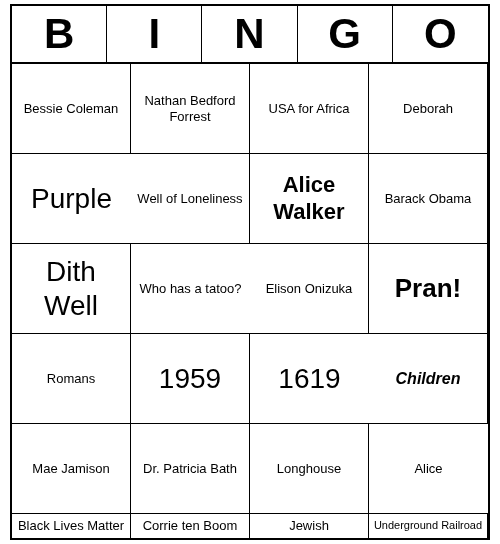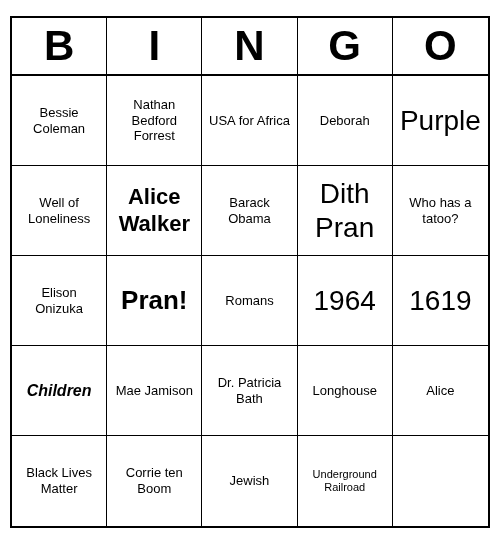--- a/index.html
+++ b/index.html
@@ -38,21 +38,21 @@
       padding: 4px 0;
       border-right: 1px solid #000;
     }
 
     .bingo-header-cell:last-child {
       border-right: none;
     }
 
     .bingo-grid {
       display: grid;
-      grid-template-columns: repeat(5, 1fr);
+      grid-template-columns: repeat(4, 1fr);
       grid-template-rows: repeat(5, 90px);
     }
 
     .bingo-cell {
       border-right: 1px solid #000;
       border-bottom: 1px solid #000;
       display: flex;
       justify-content: center;
       align-items: center;
       text-align: center;
@@ -105,26 +105,26 @@
     </div>
   <div class="bingo-grid">
   <div class="bingo-cell">Bessie Coleman</div>
       <div class="bingo-cell">Nathan Bedford Forrest</div>
       <div class="bingo-cell">USA for Africa</div>
       <div class="bingo-cell">Deborah</div>
       <div class="bingo-cell large-text">Purple</div>
       <div class="bingo-cell" style="font-size: 13px;">Well of Loneliness</div>
       <div class="bingo-cell medium-large">Alice Walker</div>
       <div class="bingo-cell">Barack Obama</div>
-      <div class="bingo-cell large-text">Dith Pran</div>
+      <div class="bingo-cell large-text">Dith Well</div>
       <div class="bingo-cell">Who has a tatoo?</div>
       <div class="bingo-cell">Elison Onizuka</div>
       <div class="bingo-cell free-cell">Pran!</div>
       <div class="bingo-cell">Romans</div>
-      <div class="bingo-cell large-text">1964</div>
+      <div class="bingo-cell large-text">1959</div>
       <div class="bingo-cell large-text">1619</div>
       <div class="bingo-cell bold-italic">Children</div>
       <div class="bingo-cell">Mae Jamison</div>
       <div class="bingo-cell">Dr. Patricia Bath</div>
       <div class="bingo-cell">Longhouse</div>
       <div class="bingo-cell">Alice</div>
       <div class="bingo-cell">Black Lives Matter</div>
       <div class="bingo-cell">Corrie ten Boom</div>
       <div class="bingo-cell">Jewish</div>
       <div class="bingo-cell" style="font-size: 11px;">Underground Railroad</div>

